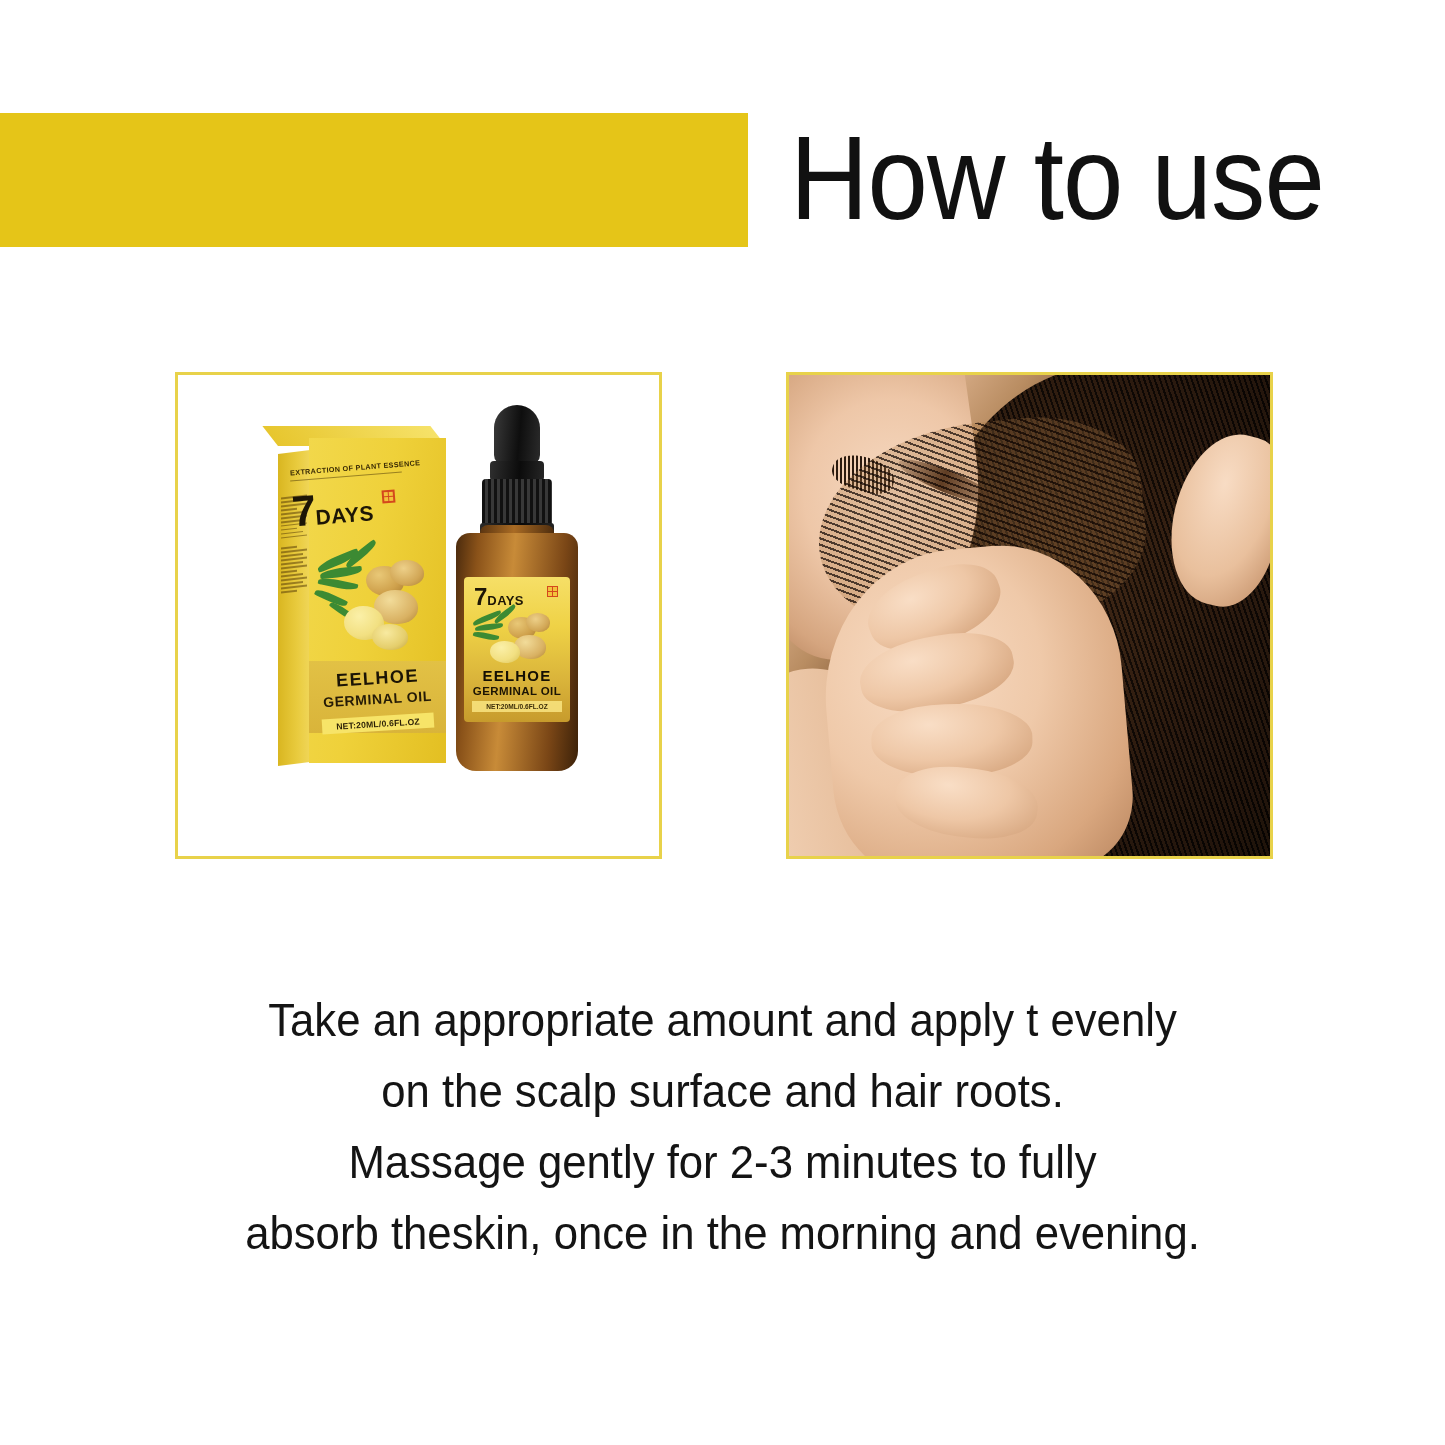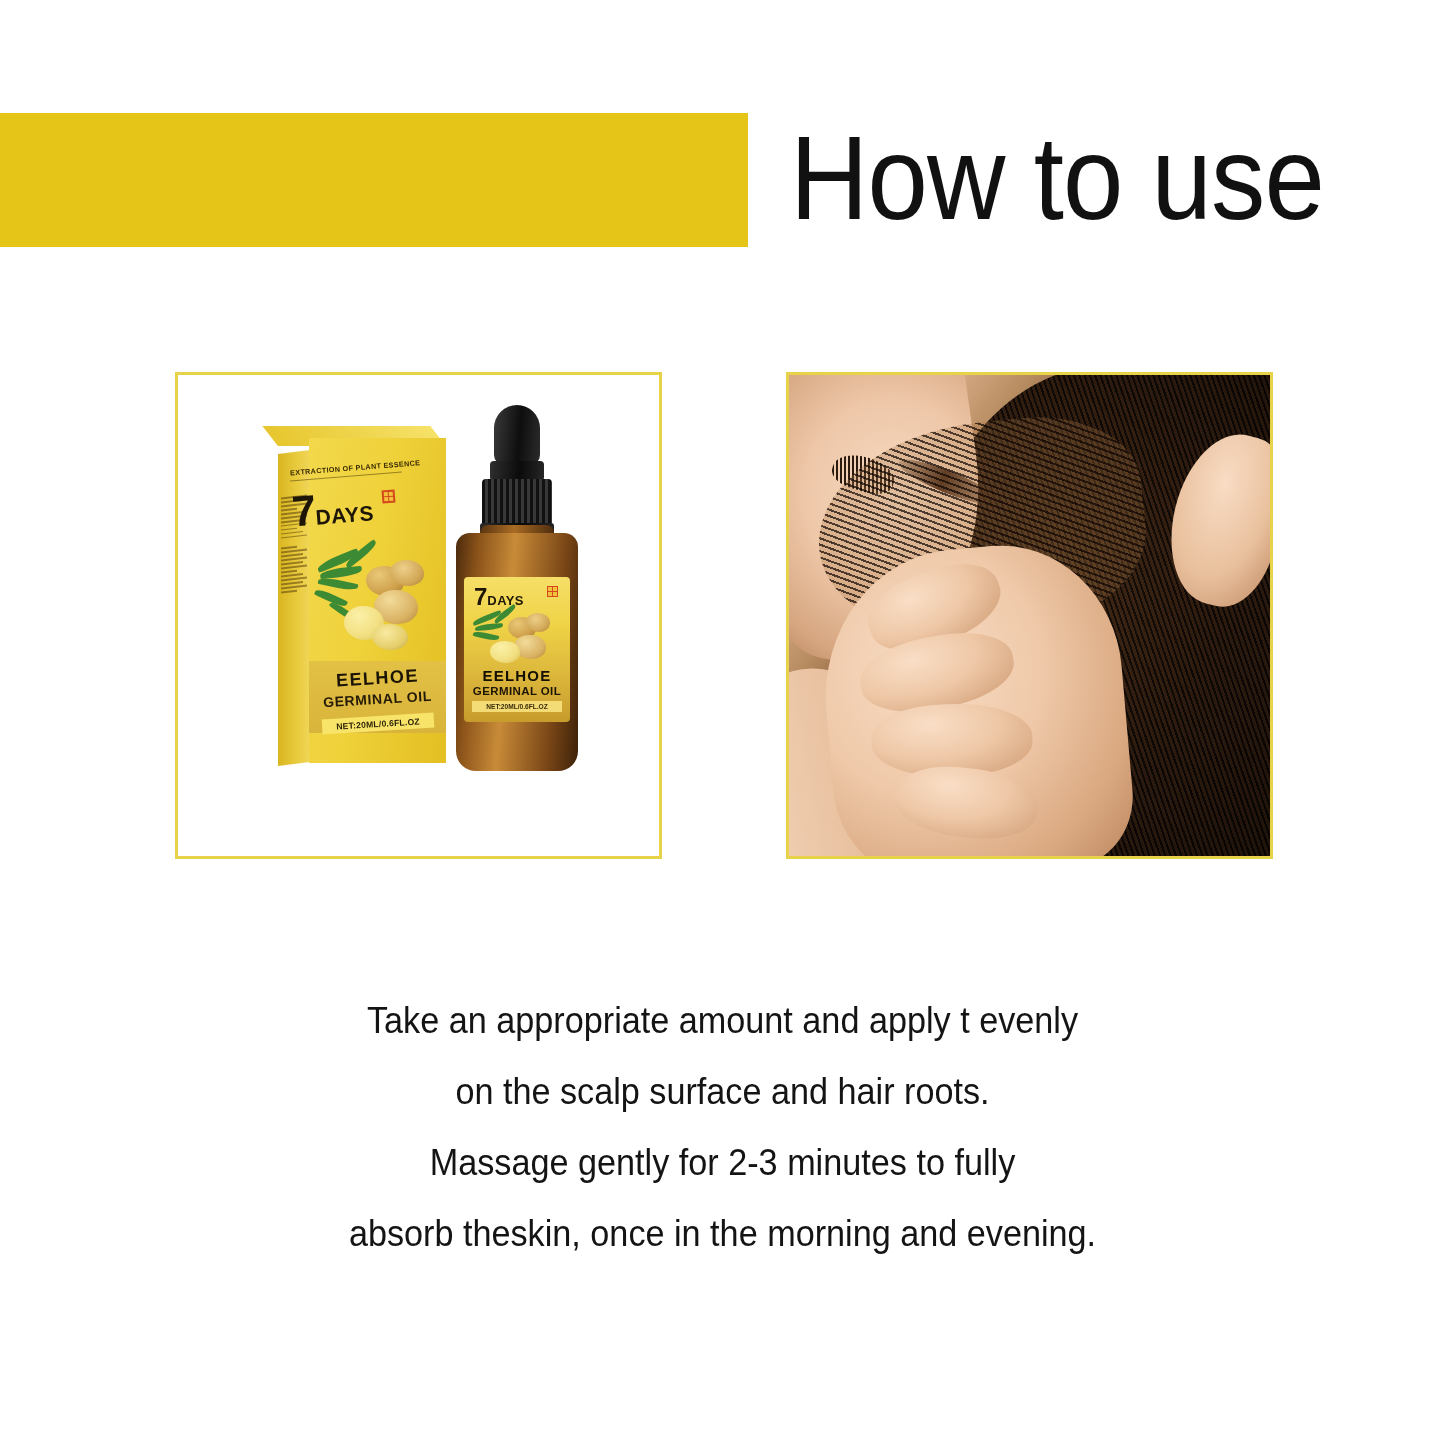--- a/index.html
+++ b/index.html
@@ -247,21 +247,21 @@
     background:radial-gradient(ellipse at 40% 30%, #F8DCC4 0%, #E9C09D 55%, #C08B63 100%);
     border-radius:50% 40% 40% 50%;
     transform:rotate(14deg);
   }
 
   
   #instructions{
     position:absolute; left:0; top:985px; width:1445px;
     text-align:center;
     color:#141414;
-    font-size:36px;
+    font-size:46px;
     line-height:71px;
     letter-spacing:0px;
   }
   #instructions div{ transform:scaleX(.95); }
 </style>
 </head>
 <body>
 
 <div id="header">
   <div id="yellow-banner"></div>

